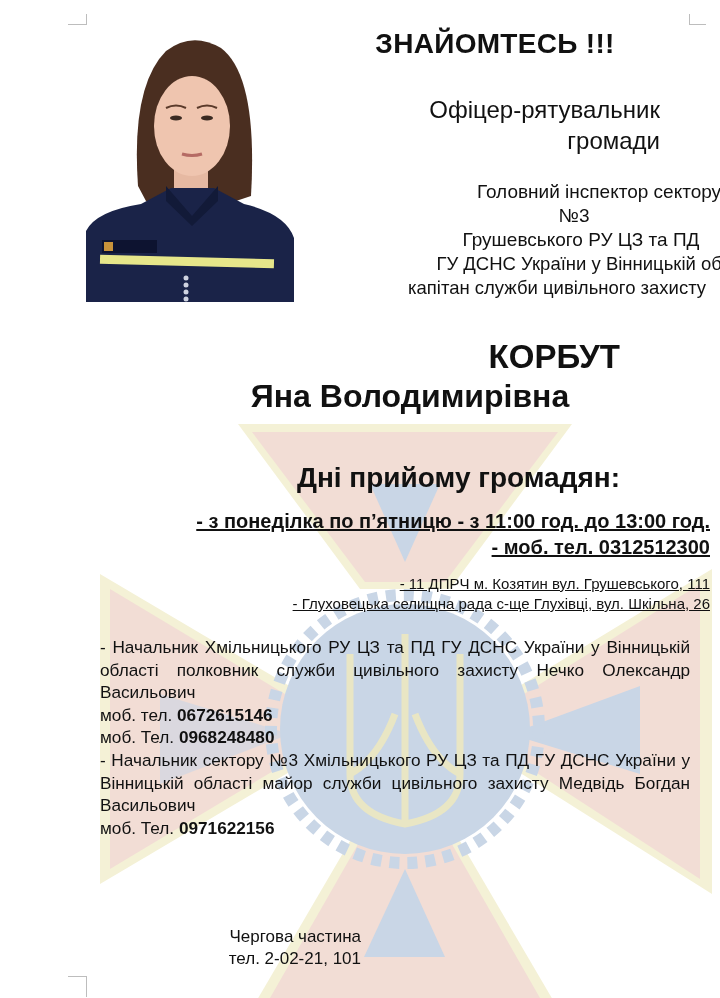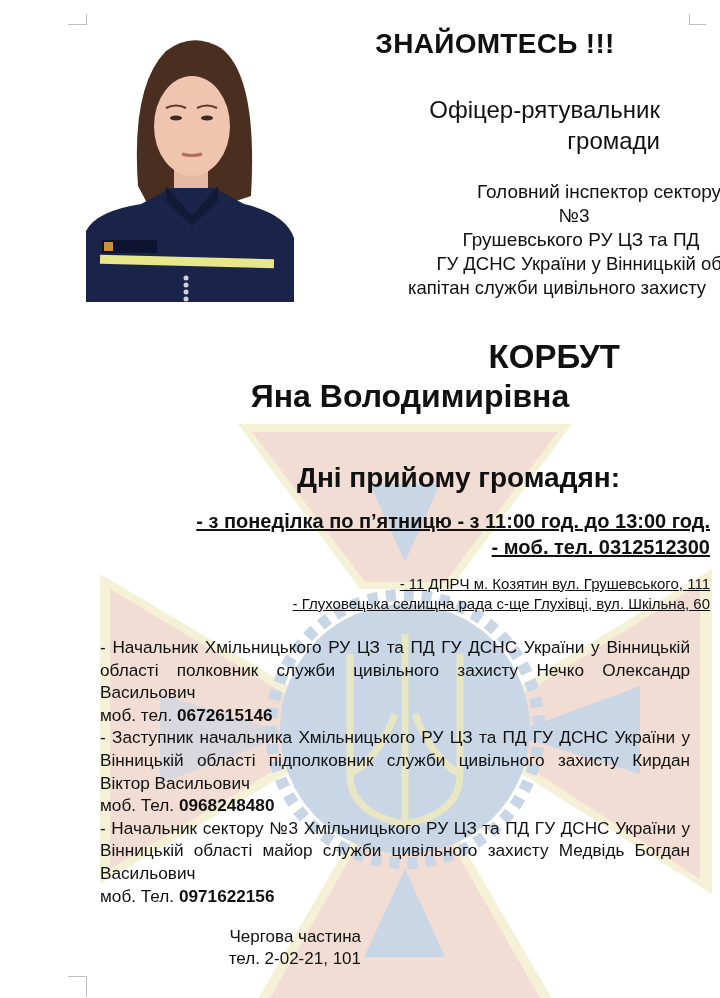--- a/index.html
+++ b/index.html
@@ -114,30 +114,29 @@
   <div class="abs surname">КОРБУТ</div>
   <div class="abs given">Яна Володимирівна</div>
 
   <div class="abs recept-title">Дні прийому громадян:</div>
   <div class="abs sched">
     <div class="u">- з понеділка по п’ятницю - з 11:00 год. до 13:00 год.</div>
     <div class="u">- моб. тел. 0312512300</div>
   </div>
   <div class="abs addr">
     <div>- 11 ДПРЧ м. Козятин вул. Грушевського, 111</div>
-    <div>- Глуховецька селищна  рада с-ще Глухівці, вул. Шкільна, 60</div>
+    <div>- Глуховецька селищна  рада с-ще Глухівці, вул. Шкільна, 26</div>
   </div>
 
   <div class="abs contacts">
     <div class="block">
       <div>- Начальник Хмільницького РУ ЦЗ та ПД ГУ ДСНС України у Вінницькій області полковник служби цивільного захисту Нечко Олександр Васильович</div>
       <div><span>моб. тел.</span> <b>0672615146</b></div>
     </div>
     <div class="block">
-      <div>-  Заступник начальника Хмільницького РУ ЦЗ та ПД ГУ ДСНС України у Вінницькій області підполковник служби цивільного захисту Кирдан Віктор Васильович</div>
       <div><span>моб. Тел.</span> <b>0968248480</b></div>
     </div>
     <div class="block">
       <div>-  Начальник сектору №3 Хмільницького РУ ЦЗ та ПД ГУ ДСНС України у Вінницькій області майор служби цивільного захисту Медвідь Богдан Васильович</div>
       <div><span>моб. Тел.</span> <b>0971622156</b></div>
     </div>
   </div>
 
   <div class="abs duty">
     <div>Чергова частина</div>

